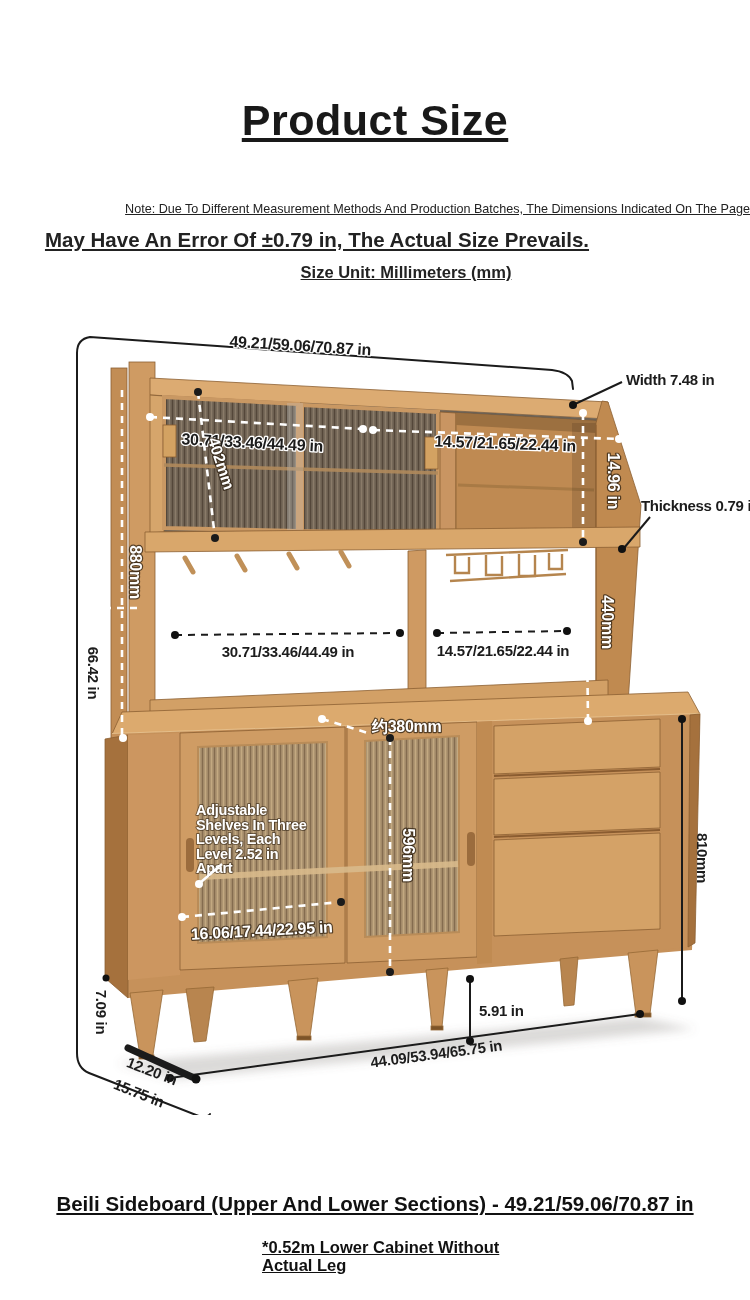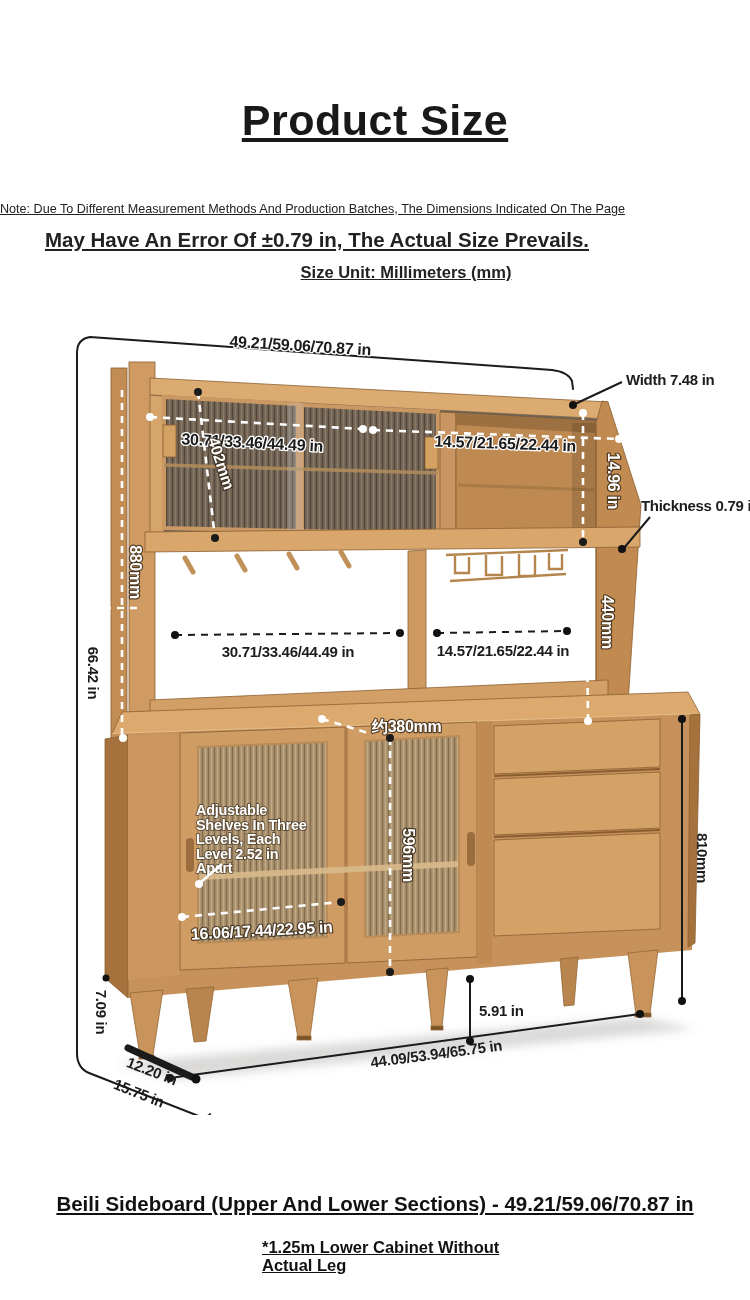--- a/index.html
+++ b/index.html
@@ -1,21 +1,21 @@
 <!DOCTYPE html>
 <html><head>
 <meta charset="utf-8">
 <style>
   html,body{margin:0;padding:0;}
   body{width:750px;height:1300px;position:relative;background:#ffffff;
        font-family:"Liberation Sans",sans-serif;color:#1b1b1b;overflow:hidden;}
   .abs{position:absolute;text-decoration:underline;}
   #page-title{top:96px;left:0;width:750px;text-align:center;
       font-size:43px;font-weight:800;letter-spacing:0.5px;color:#191919;}
-  #note-line{top:202px;left:0;width:750px;text-align:left;
+  #note-line{top:202px;left:0;width:750px;text-align:right;
       font-size:12.6px;font-weight:400;color:#222;}
   #error-line{top:228px;left:0;width:634px;text-align:center;
       font-size:20.5px;font-weight:700;color:#222;}
   #unit-line{top:263px;left:0;width:750px;text-align:center;
       font-size:16.5px;font-weight:700;color:#222;padding-left:31px;}
   #footer-title{top:1192px;left:0;width:750px;text-align:center;
       font-size:20.5px;font-weight:700;color:#111;}
   #footer-note{top:1239px;left:262px;width:300px;text-align:left;
       font-size:16.5px;font-weight:700;line-height:17.5px;color:#111;}
   svg{position:absolute;top:315px;left:0;}
@@ -253,15 +253,15 @@
     <text class="dimDp" transform="translate(437,744) rotate(-7.5)" text-anchor="middle" font-size="16.5">44.09/53.94/65.75 in</text>
 
     <line x1="128" y1="733" x2="192" y2="762" stroke="#1b1b1b" stroke-width="7" stroke-linecap="round"></line>
     <circle cx="196" cy="764" r="4.5" fill="#111"></circle>
     <text class="dimDp" transform="translate(150,761) rotate(21)" text-anchor="middle" font-size="15">12.20 in</text>
   </g>
 </svg>
 
 <div class="abs" id="footer-title">Beili Sideboard (Upper And Lower Sections) - 49.21/59.06/70.87 in</div>
 <div class="abs" id="footer-note">
-  <span>*1.25m Lower Cabinet Without</span><br>
+  <span>*0.52m Lower Cabinet Without</span><br>
   <span>Actual Leg</span>
 </div>
 
 </body></html>

